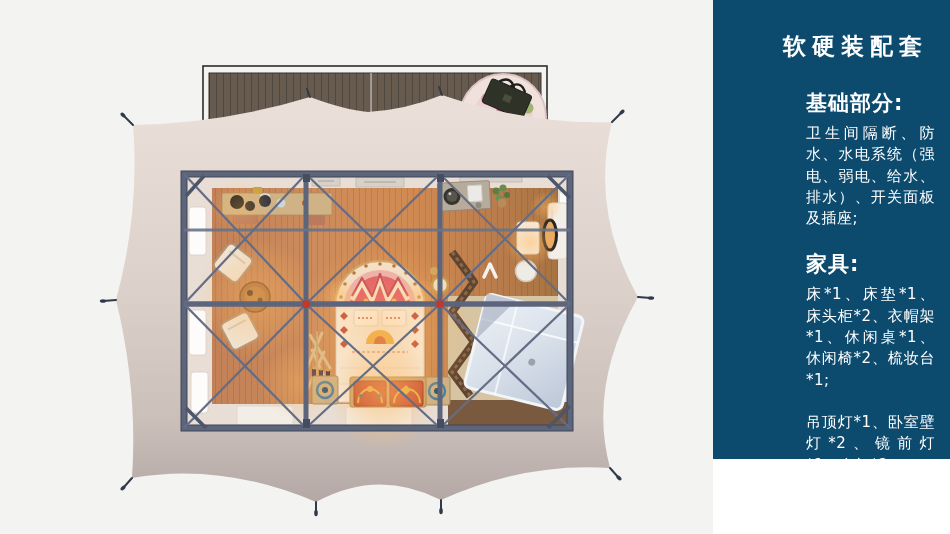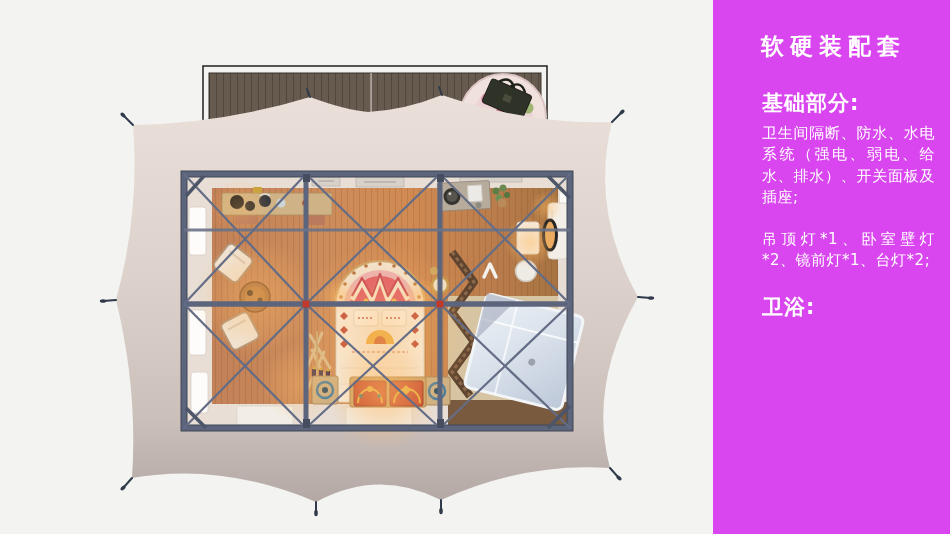--- a/index.html
+++ b/index.html
@@ -1,20 +1,20 @@
 <!DOCTYPE html>
 <html><head>
 <meta charset="utf-8">
 <style>
   html,body{margin:0;padding:0;background:#fff;}
   .stage{width:950px;height:534px;display:flex;overflow:hidden;
          font-family:"DejaVu Sans","Liberation Sans",sans-serif;}
   .render-panel{width:713px;height:534px;background:#f3f3f1;position:relative;flex:none;}
   .render-panel svg{display:block;}
-  .sidebar{flex:1;height:534px;background:#d946ef;color:#ffffff;box-sizing:border-box;overflow:hidden;}
+  .sidebar{flex:1;height:459px;background:#0c4a6e;color:#ffffff;box-sizing:border-box;overflow:hidden;padding-left:44px;}
   .sidebar-title{font-size:23px;font-weight:bold;letter-spacing:6px;text-align:center;
                  margin:31px 0 27px 0;padding-left:4px;}
   .sidebar-content{padding:0 15px 0 49px;}
   .spec-section{margin-bottom:21px;}
   .spec-section h3{font-size:21px;font-weight:bold;margin:0 0 6px 0;letter-spacing:1px;}
   .spec-section p{font-size:15px;line-height:1.42;margin:0;text-align:justify;letter-spacing:0.5px;}
 </style>
 </head>
 <body>
 
@@ -347,20 +347,24 @@
   </div>
 
   <aside class="sidebar">
     <h1 class="sidebar-title">软硬装配套</h1>
     <div class="sidebar-content">
       <section class="spec-section">
         <h3>基础部分:</h3>
         <p>卫生间隔断、防水、水电系统（强电、弱电、给水、排水）、开关面板及插座;</p>
       </section>
       <section class="spec-section">
+        <h3>家具:</h3>
+        <p>床*1、床垫*1、床头柜*2、衣帽架*1、休闲桌*1、休闲椅*2、梳妆台*1;</p>
+      </section>
+      <section class="spec-section">
         <p>吊顶灯*1、卧室壁灯*2、镜前灯*1、台灯*2;</p>
       </section>
       <section class="spec-section">
         <h3>卫浴:</h3>
       </section>
     </div>
   </aside>
 </div>
 
 </body></html>

